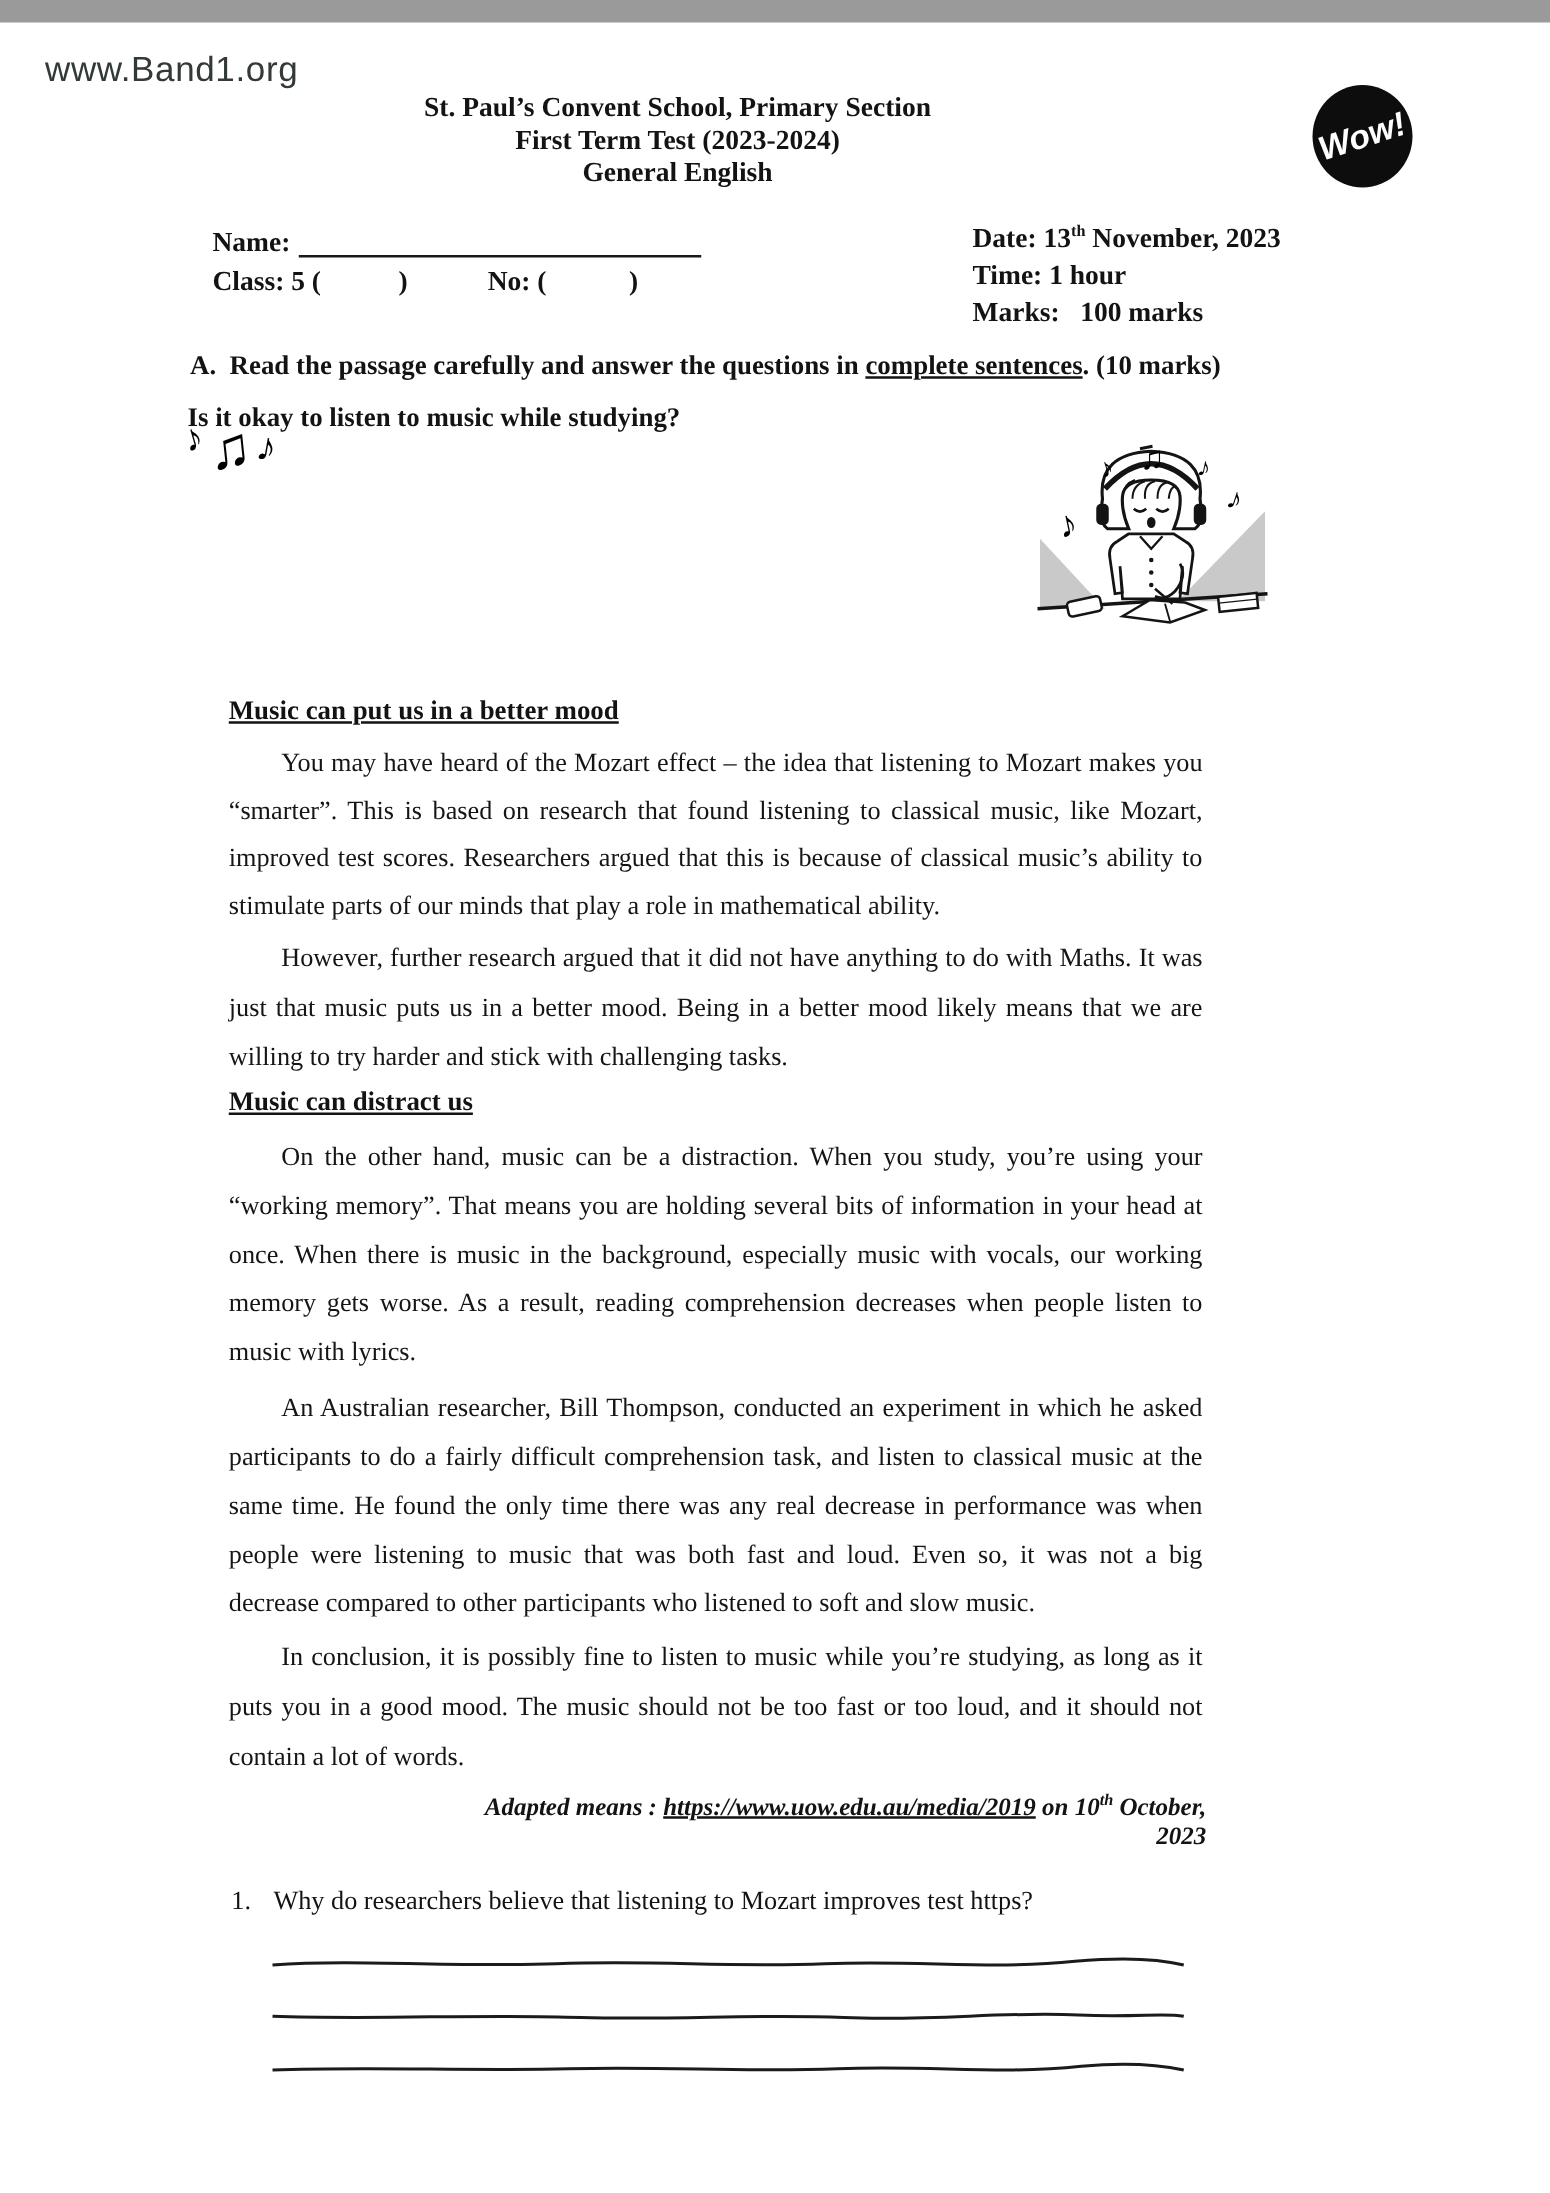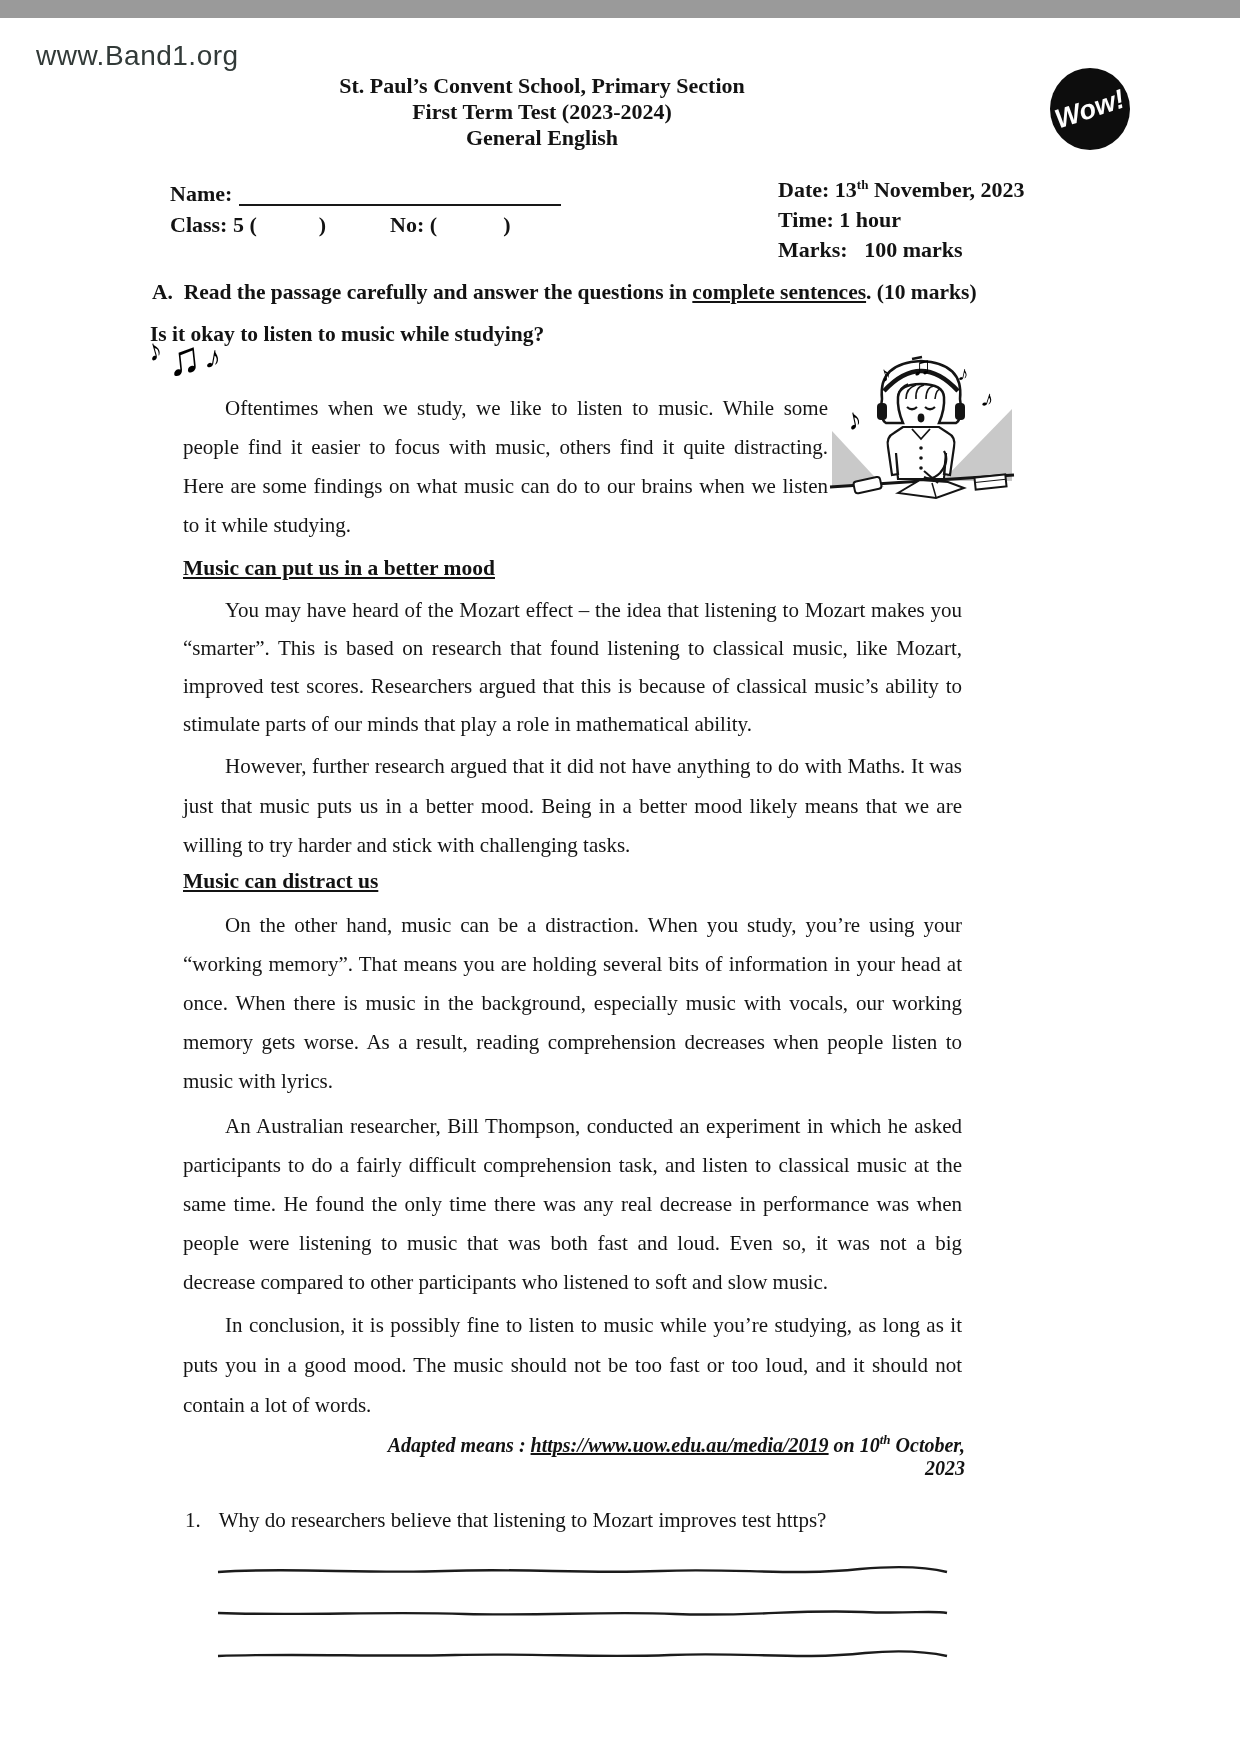--- a/index.html
+++ b/index.html
@@ -144,21 +144,20 @@
     <line x1="96" y1="120" x2="110" y2="132" stroke="#141414" stroke-width="2"></line>
 
     <text x="18" y="78" font-size="30" transform="rotate(-12 28 66)">♪</text>
     <text x="52" y="30" font-size="21" transform="rotate(-18 58 24)">♪</text>
     <text x="84" y="24" font-size="26">♫</text>
     <text x="130" y="30" font-size="21" transform="rotate(12 136 24)">♪</text>
     <text x="154" y="56" font-size="24" transform="rotate(18 160 48)">♪</text>
     <line x1="84" y1="8" x2="94" y2="6" stroke="#141414" stroke-width="2.5"></line>
   </svg>
 
-  <div class="abs para p1">Oftentimes when we study, we like to listen to music. While some people find it easier to focus with music, others find it quite distracting. Here are some findings on what music can do to our brains when we listen to it while studying.</div>
 
   <div class="abs h-underline h1">Music can put us in a better mood</div>
 
   <div class="abs para p3">However, further research argued that it did not have anything to do with Maths. It was just that music puts us in a better mood. Being in a better mood likely means that we are willing to try harder and stick with challenging tasks.</div>
   <div class="abs para p2">You may have heard of the Mozart effect – the idea that listening to Mozart makes you “smarter”. This is based on research that found listening to classical music, like Mozart, improved test scores. Researchers argued that this is because of classical music’s ability to stimulate parts of our minds that play a role in mathematical ability.</div>
 
   <div class="abs h-underline h2">Music can distract us</div>
 
   <div class="abs para p4">On the other hand, music can be a distraction. When you study, you’re using your “working memory”. That means you are holding several bits of information in your head at once. When there is music in the background, especially music with vocals, our working memory gets worse. As a result, reading comprehension decreases when people listen to music with lyrics.</div>
   <div class="abs para p5">An Australian researcher, Bill Thompson, conducted an experiment in which he asked participants to do a fairly difficult comprehension task, and listen to classical music at the same time. He found the only time there was any real decrease in performance was when people were listening to music that was both fast and loud. Even so, it was not a big decrease compared to other participants who listened to soft and slow music.</div>

